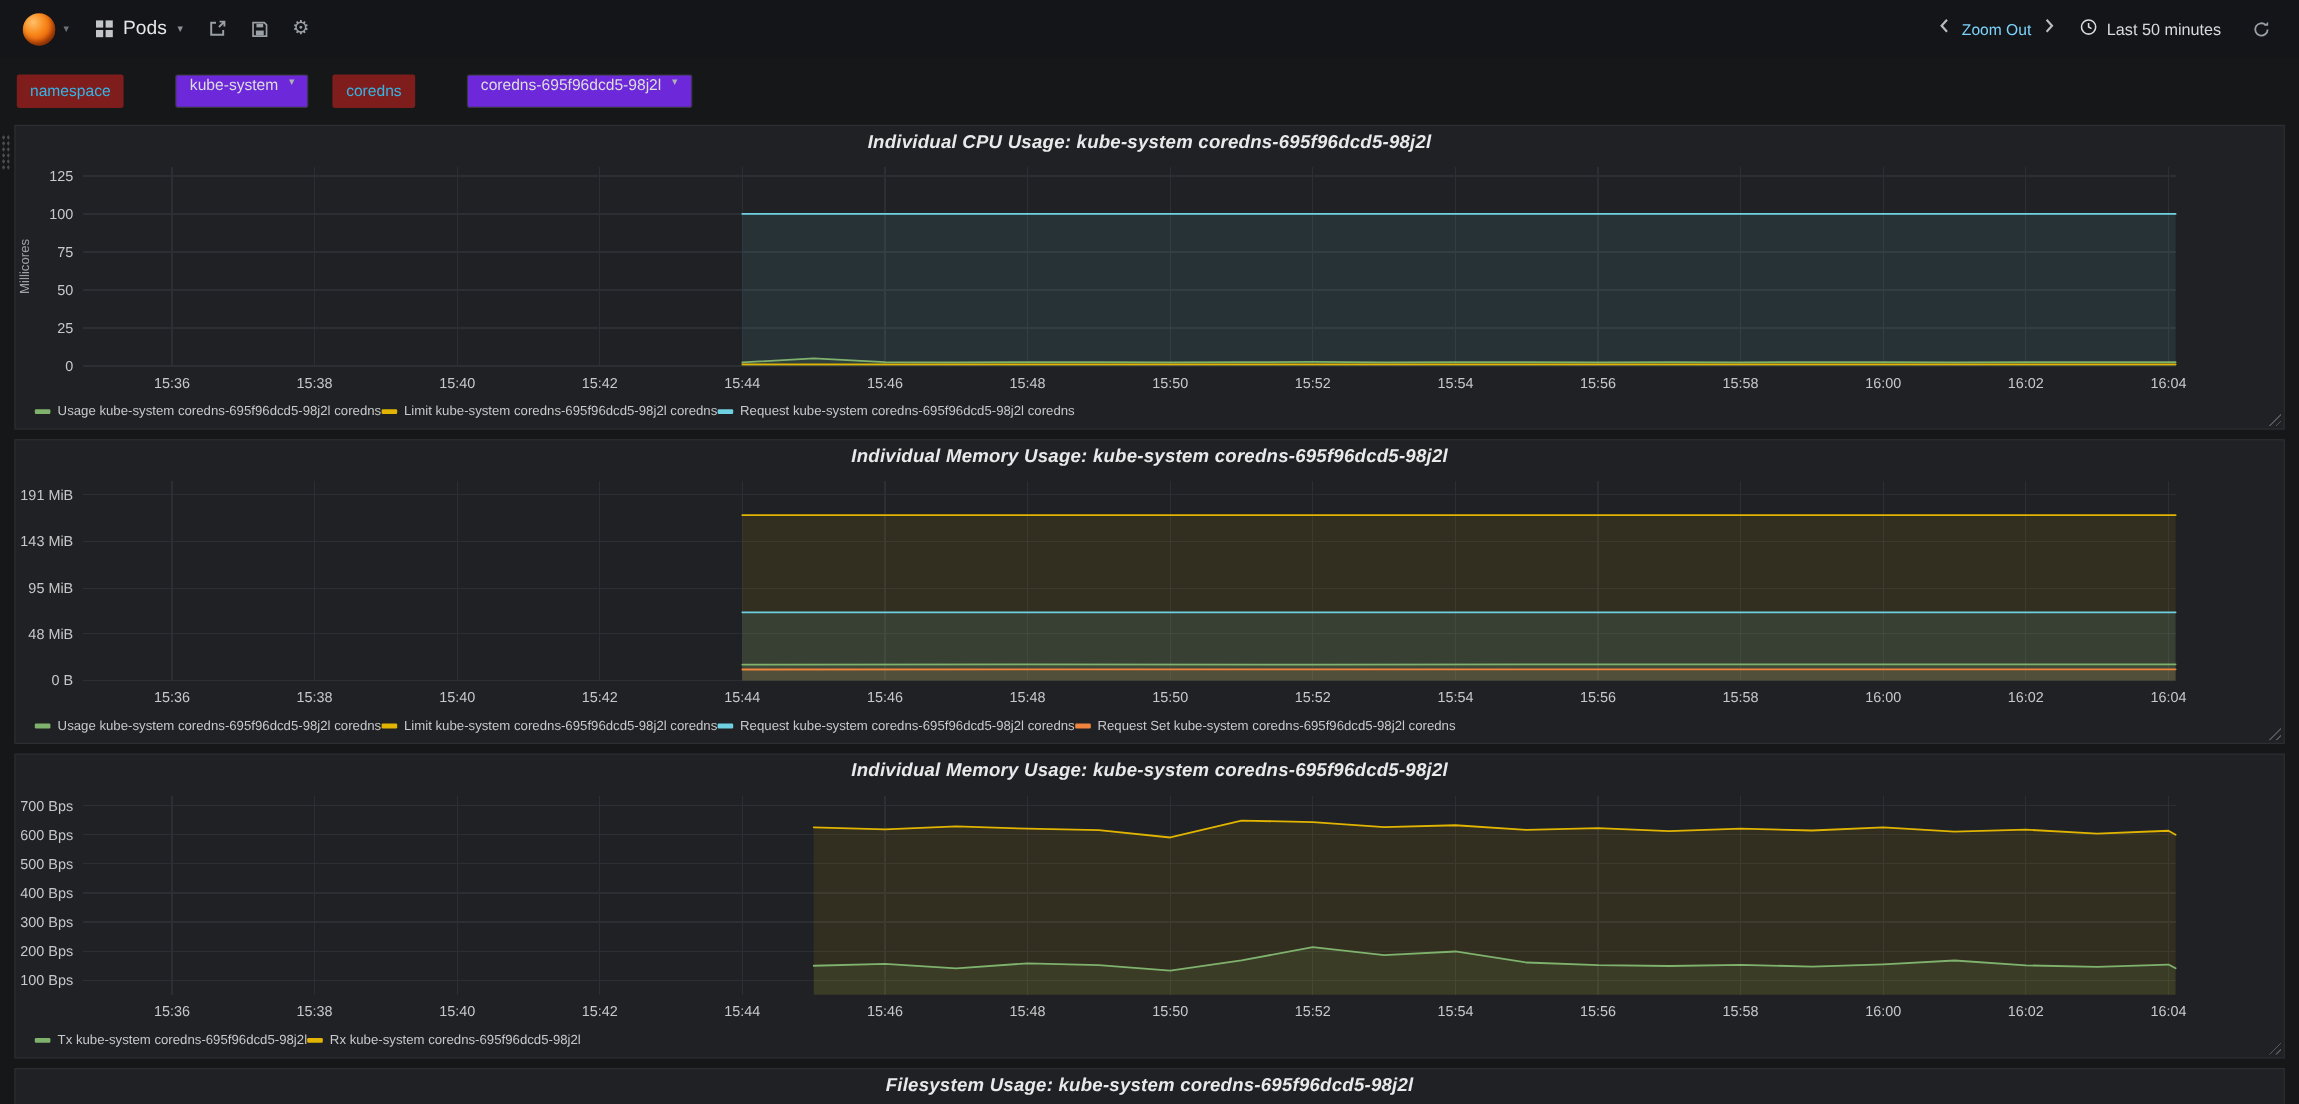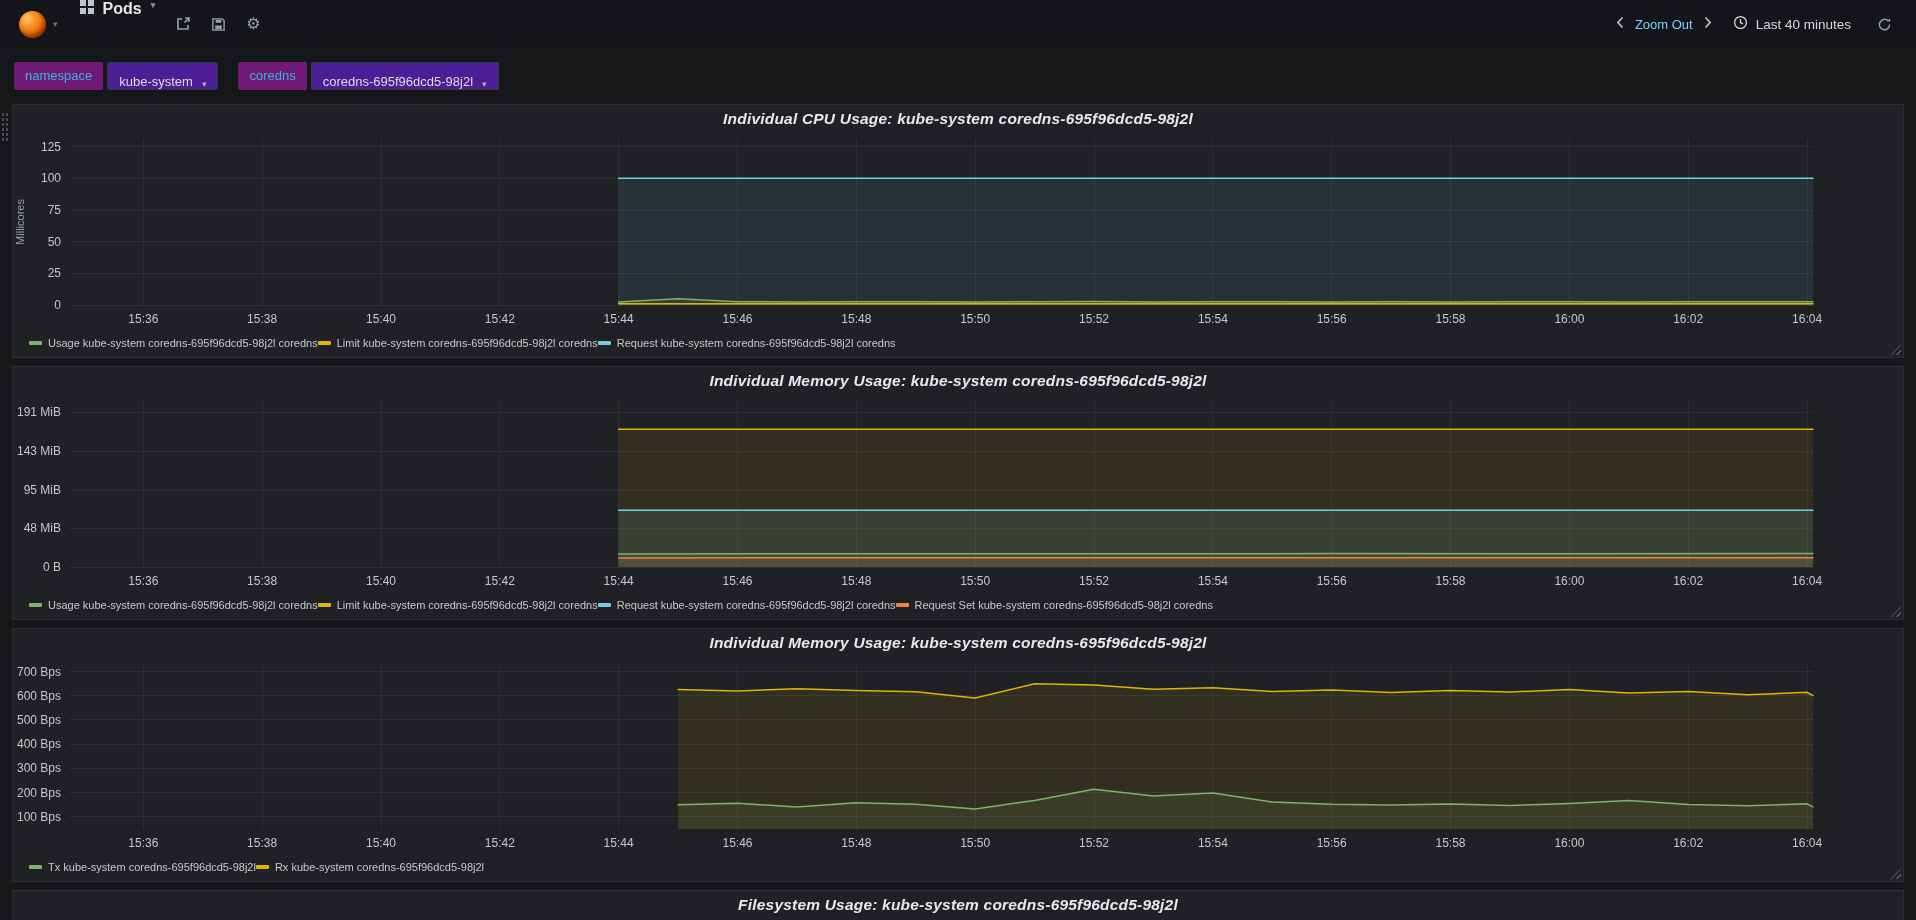--- a/index.html
+++ b/index.html
@@ -9,39 +9,39 @@
 
   
   .navbar { height:48px; background:#131518; display:flex; align-items:center;
             justify-content:space-between; padding:0 14px; }
   .nav-left, .nav-right { display:flex; align-items:center; }
   .logo-btn { width:36px; height:36px; display:flex; align-items:center; justify-content:center; }
   .logo-circle { width:27px; height:27px; border-radius:50%;
       background: radial-gradient(circle at 32% 28%, #ffc06a 0%, #f98c1f 35%, #ef6a0e 60%, #cf4d02 100%);
       box-shadow: inset -2px -3px 4px rgba(60,10,0,.55); }
   .logo-caret { color:#6e7379; font-size:9px; margin:0 12px 0 3px; }
-  .dash-picker { display:flex; align-items:flex-start; gap:9px; height:48px; padding:0 10px;font-weight:bold; }
+  .dash-picker { display:flex; align-items:center; gap:9px; height:48px; padding:0 10px; }
   .grid-icon { display:grid; grid-template-columns:6px 6px; grid-gap:2px; }
   .grid-icon i { width:6px; height:6px; background:#c3c6c9; display:block; }
   .dash-title { color:#e6e7e8; font-size:16px; }
   .caret { color:#8d9297; font-size:9px; }
   .nav-icon { color:#9aa0a6; margin:0 10px; display:flex; align-items:center; font-size:16px; line-height:1; }
   .nav-icon svg { display:block; }
   .nav-chev { color:#b9bcbf; display:flex; padding:0 5px; }
   .zoom-out { color:#7dd3fc; font-size:13px; margin:0 6px; }
   .time-picker { display:flex; align-items:center; gap:8px; color:#d8d9da; font-size:13.5px; margin:0 16px; }
 
   
   .submenu { padding:14px 14px 10px 14px; display:flex; align-items:center; gap:20px; }
   .var-group { display:flex; align-items:center; gap:4px; }
   .var-label { color:#33b5e5; font-size:13px; height:28px; line-height:28px;
-               padding:0 11px; background:#701a75; border-radius:2px; }
-  .var-value { background:#4c1d95; border:1px solid #37393e; border-radius:2px;
+               padding:0 11px; background:#7f1d1d; border-radius:2px; }
+  .var-value { background:#6d28d9; border:1px solid #37393e; border-radius:2px;
                color:#dcdddf; font-size:13px; height:28px; padding:0 11px;
-               display:flex; align-items:flex-end; gap:9px; }
+               display:flex; align-items:flex-start; gap:9px;margin-left:39px; }
   .var-value .caret { color:#aeb1b5; }
 
   
   .dash-grid { padding:4px 12px 0 12px; position:relative; }
   .drag-handle { position:absolute; left:1px; top:12px; width:7px; height:30px;
       background-image: radial-gradient(#4a4d52 1px, transparent 1.2px);
       background-size:4px 5px; }
   .panel { position:relative; background:#202124; border:1px solid #2c2e32;
            height:254px; margin-bottom:8px; }
   .panel-header { height:28px; display:flex; align-items:center; justify-content:center;font-style:italic; }
@@ -110,21 +110,21 @@
     <a class="nav-chev">
       <span><svg width="8" height="13" viewBox="0 0 8 13">
             <path d="M1.5 1.5L6 6.5l-4.5 5" fill="none" stroke="#b9bcbf" stroke-width="1.8"></path>
           </svg></span>
     </a>
     <a class="time-picker">
       <span><svg width="15" height="15" viewBox="0 0 16 16">
             <circle cx="8" cy="8" r="6.3" fill="none" stroke="#d8d9da" stroke-width="1.4"></circle>
             <path d="M8 4.5V8l2.6 1.5" fill="none" stroke="#d8d9da" stroke-width="1.4"></path>
           </svg></span>
-      <span>Last 40 minutes</span>
+      <span>Last 50 minutes</span>
     </a>
     <a class="nav-icon">
       <span>
           <svg width="15" height="15" viewBox="0 0 16 16">
             <path d="M13.5 8a5.5 5.5 0 1 1-1.7-3.95" fill="none" stroke="#9aa0a6" stroke-width="1.6"></path>
             <path d="M14 1.2v3.6h-3.6z" fill="#9aa0a6"></path>
           </svg>
         </span>
     </a>
   </div>

